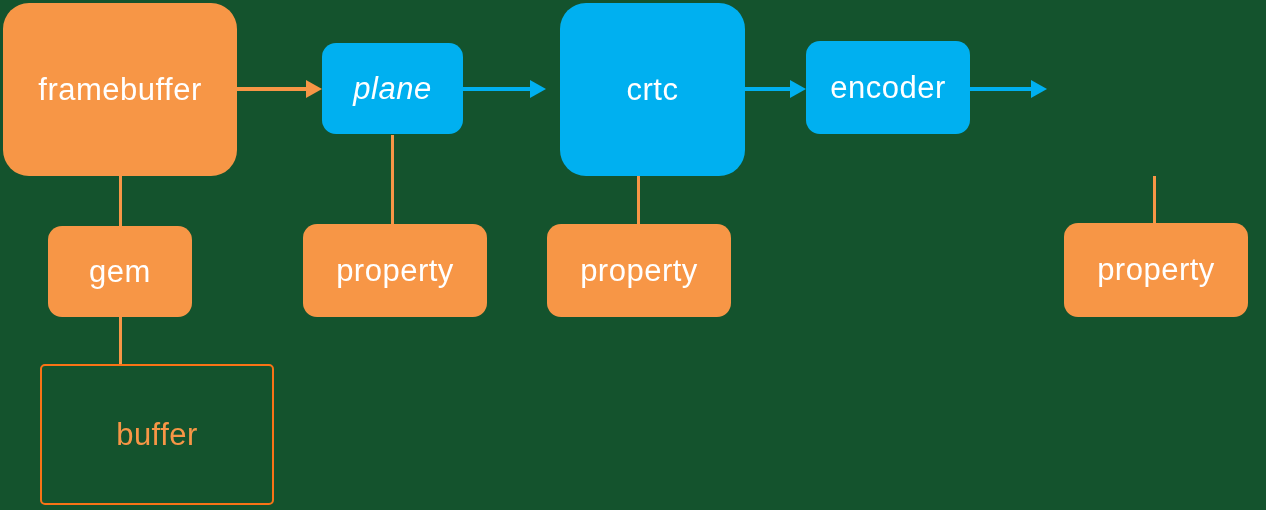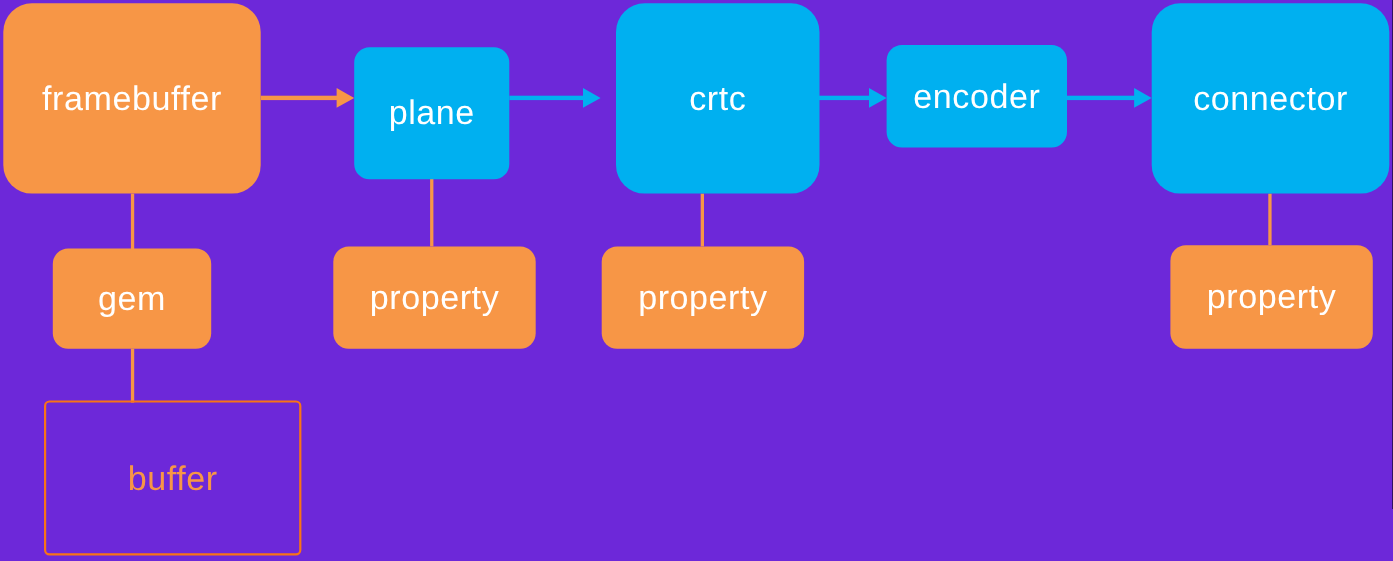--- a/index.html
+++ b/index.html
@@ -4,21 +4,21 @@
 <style>
   html, body {
     margin: 0;
     padding: 0;
     background: #000000;
   }
   .canvas {
     position: relative;
     width: 1266px;
     height: 510px;
-    background: #6d28d9;
+    background: #14532d;
     overflow: hidden;
     font-family: "Liberation Sans", sans-serif;
   }
   .node {
     position: absolute;
     display: flex;
     align-items: center;
     justify-content: center;
     box-sizing: border-box;
     font-size: 31px;
@@ -93,35 +93,32 @@
   </div>
   <div class="arrow blue" style="left:970px; top:80px; width:77px;">
     <div class="shaft"></div>
     <div class="head"></div>
   </div>
 
   <div class="node fill-orange r-big" style="left:3px; top:3px; width:234px; height:173px;">
     <span>framebuffer</span>
   </div>
 
-  <div class="node fill-blue r-small" style="left:322px; top:43px; width:141px; height:120px;">
+  <div class="node fill-blue r-small" style="left:322px; top:43px; width:141px; height:91px;font-style:italic;">
     <span>plane</span>
   </div>
 
   <div class="node fill-blue r-big" style="left:560px; top:3px; width:185px; height:173px;">
     <span>crtc</span>
   </div>
 
   <div class="node fill-blue r-small" style="left:806px; top:41px; width:164px; height:93px;">
     <span>encoder</span>
   </div>
 
-  <div class="node fill-blue r-big" style="left:1047px; top:3px; width:216px; height:173px;">
-    <span>connector</span>
-  </div>
 
   <div class="node fill-orange r-small" style="left:48px; top:226px; width:144px; height:91px;text-align:right;">
     <span>gem</span>
   </div>
 
   <div class="node fill-orange r-small" style="left:303px; top:224px; width:184px; height:93px;">
     <span>property</span>
   </div>
 
   <div class="node fill-orange r-small" style="left:547px; top:224px; width:184px; height:93px;">

